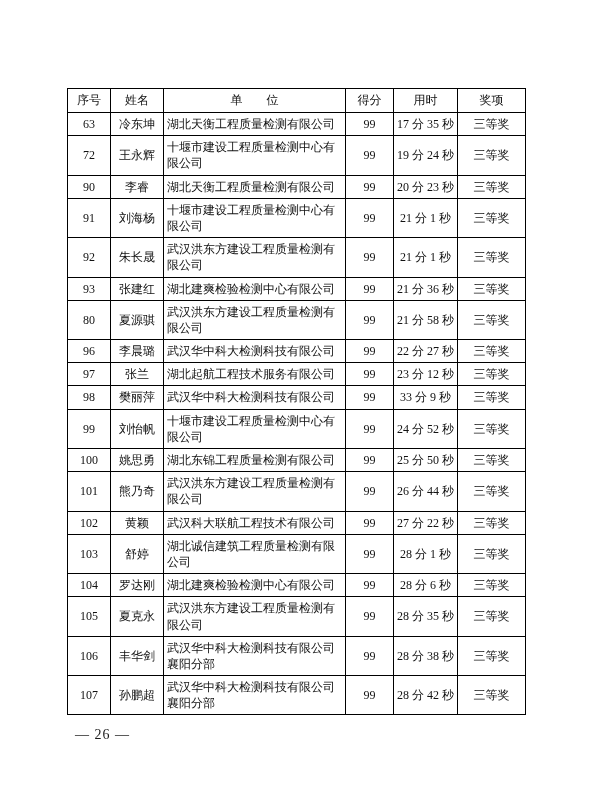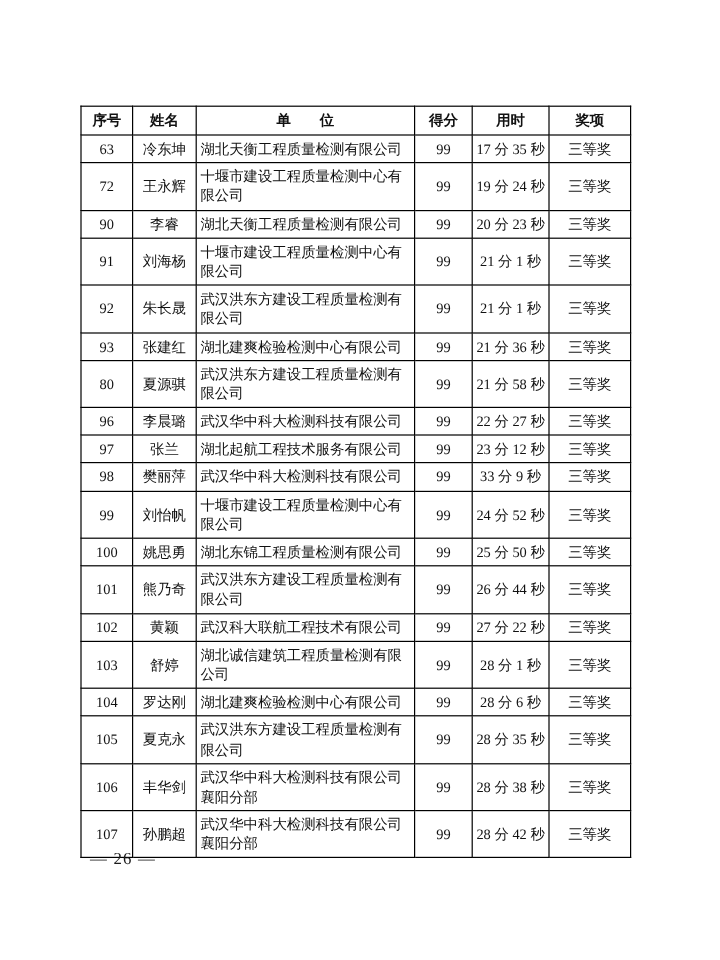--- a/index.html
+++ b/index.html
@@ -22,37 +22,37 @@
   }
   .results th, .results td {
     border:1px solid #000;
     font-size:12px;
     line-height:1.35;
     padding:3px 3px;
     vertical-align:middle;
     color:#111;
   }
   .results thead th {
-    font-weight:bold;
+    font-weight:normal;
     text-align:center;
     height:24px;
     padding:2px 2px;
   }
   .results tbody tr { height:22px; }
   .col-seq   { width:43px; }
   .col-name  { width:53px; }
   .col-org   { width:182px; }
   .col-score { width:48px; }
   .col-time  { width:64px; }
   .col-award { width:68px; }
   td.cell-seq, td.cell-score, td.cell-time, td.cell-award, td.cell-name { text-align:center; }
   td.cell-org { text-align:left; word-break:break-all;margin-top:20px; }
   .page-number {
     position:absolute;
-    left:75px; top:709px;
+    left:75px; top:727px;
     font-size:14px;
     letter-spacing:1px;
     color:#1a1a1a;
   }
 </style>
 </head>
 <body>
 
 <div class="page">
 

